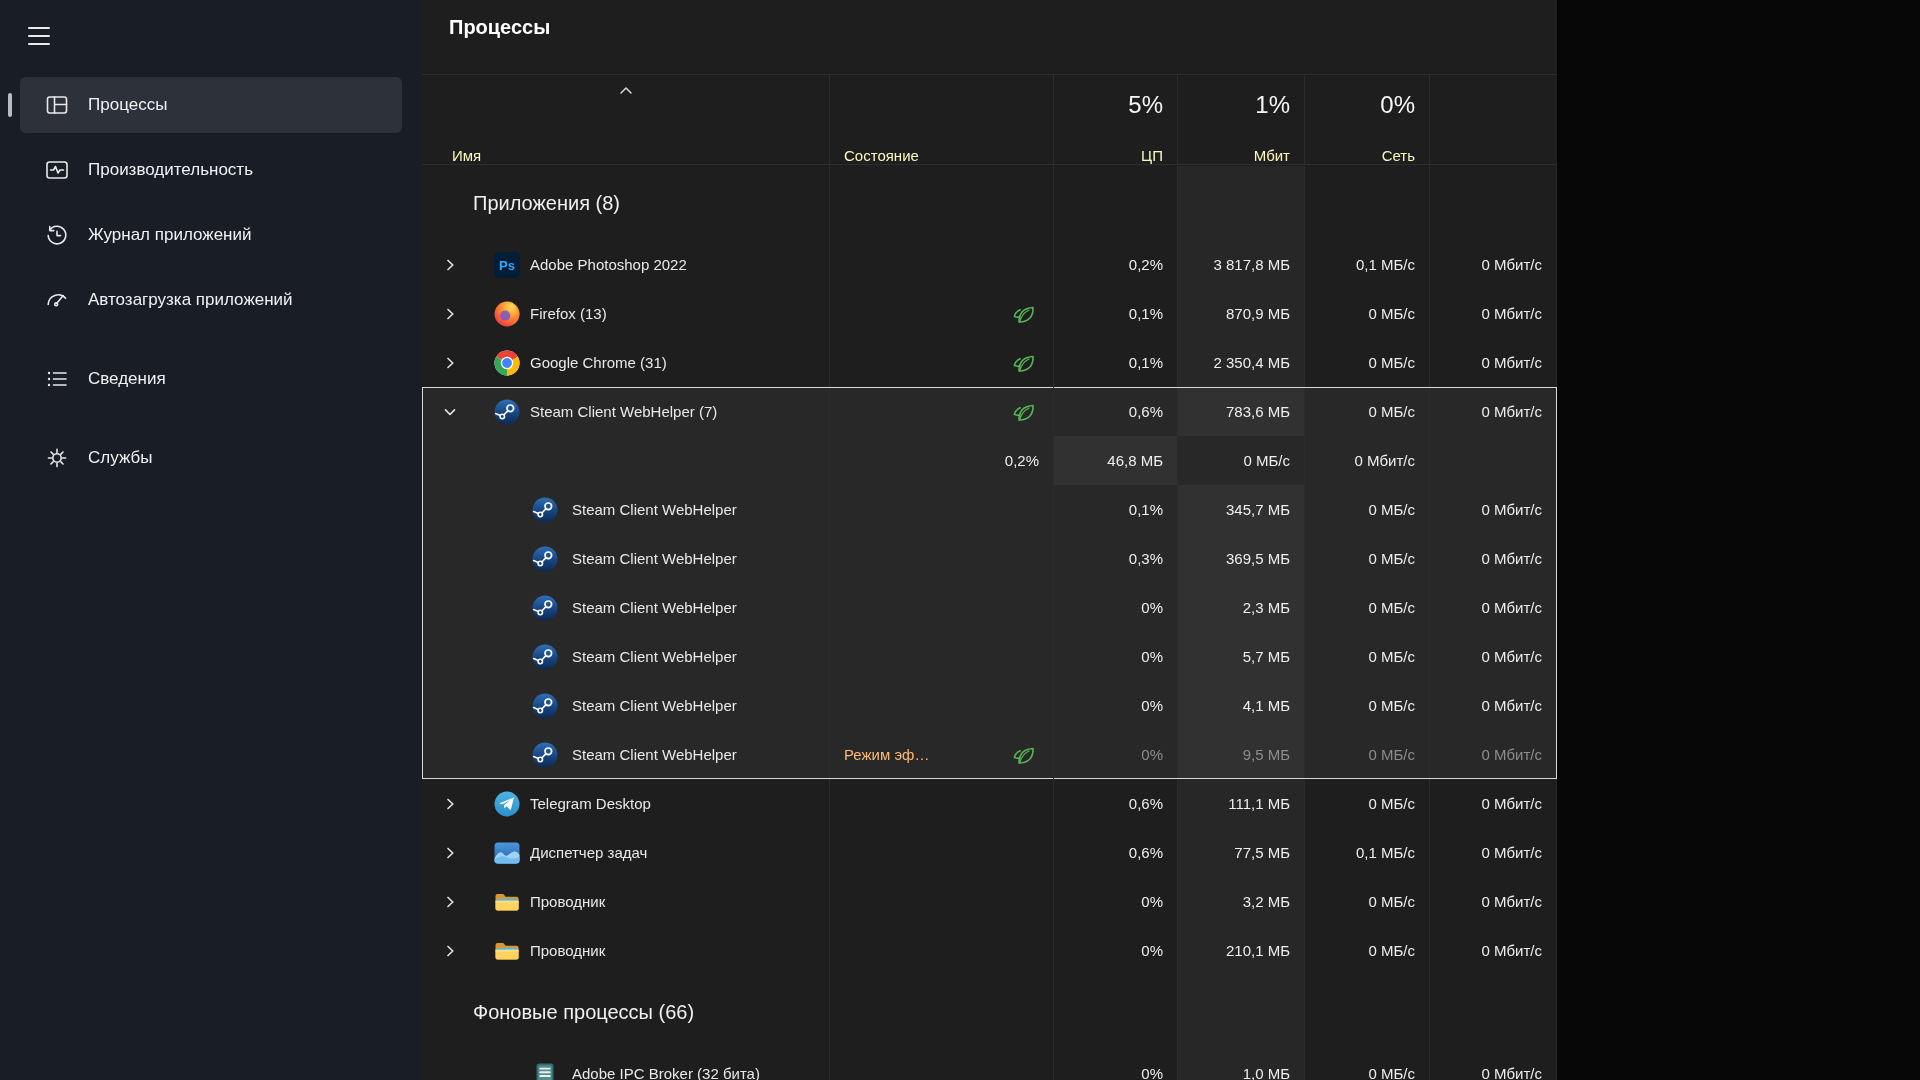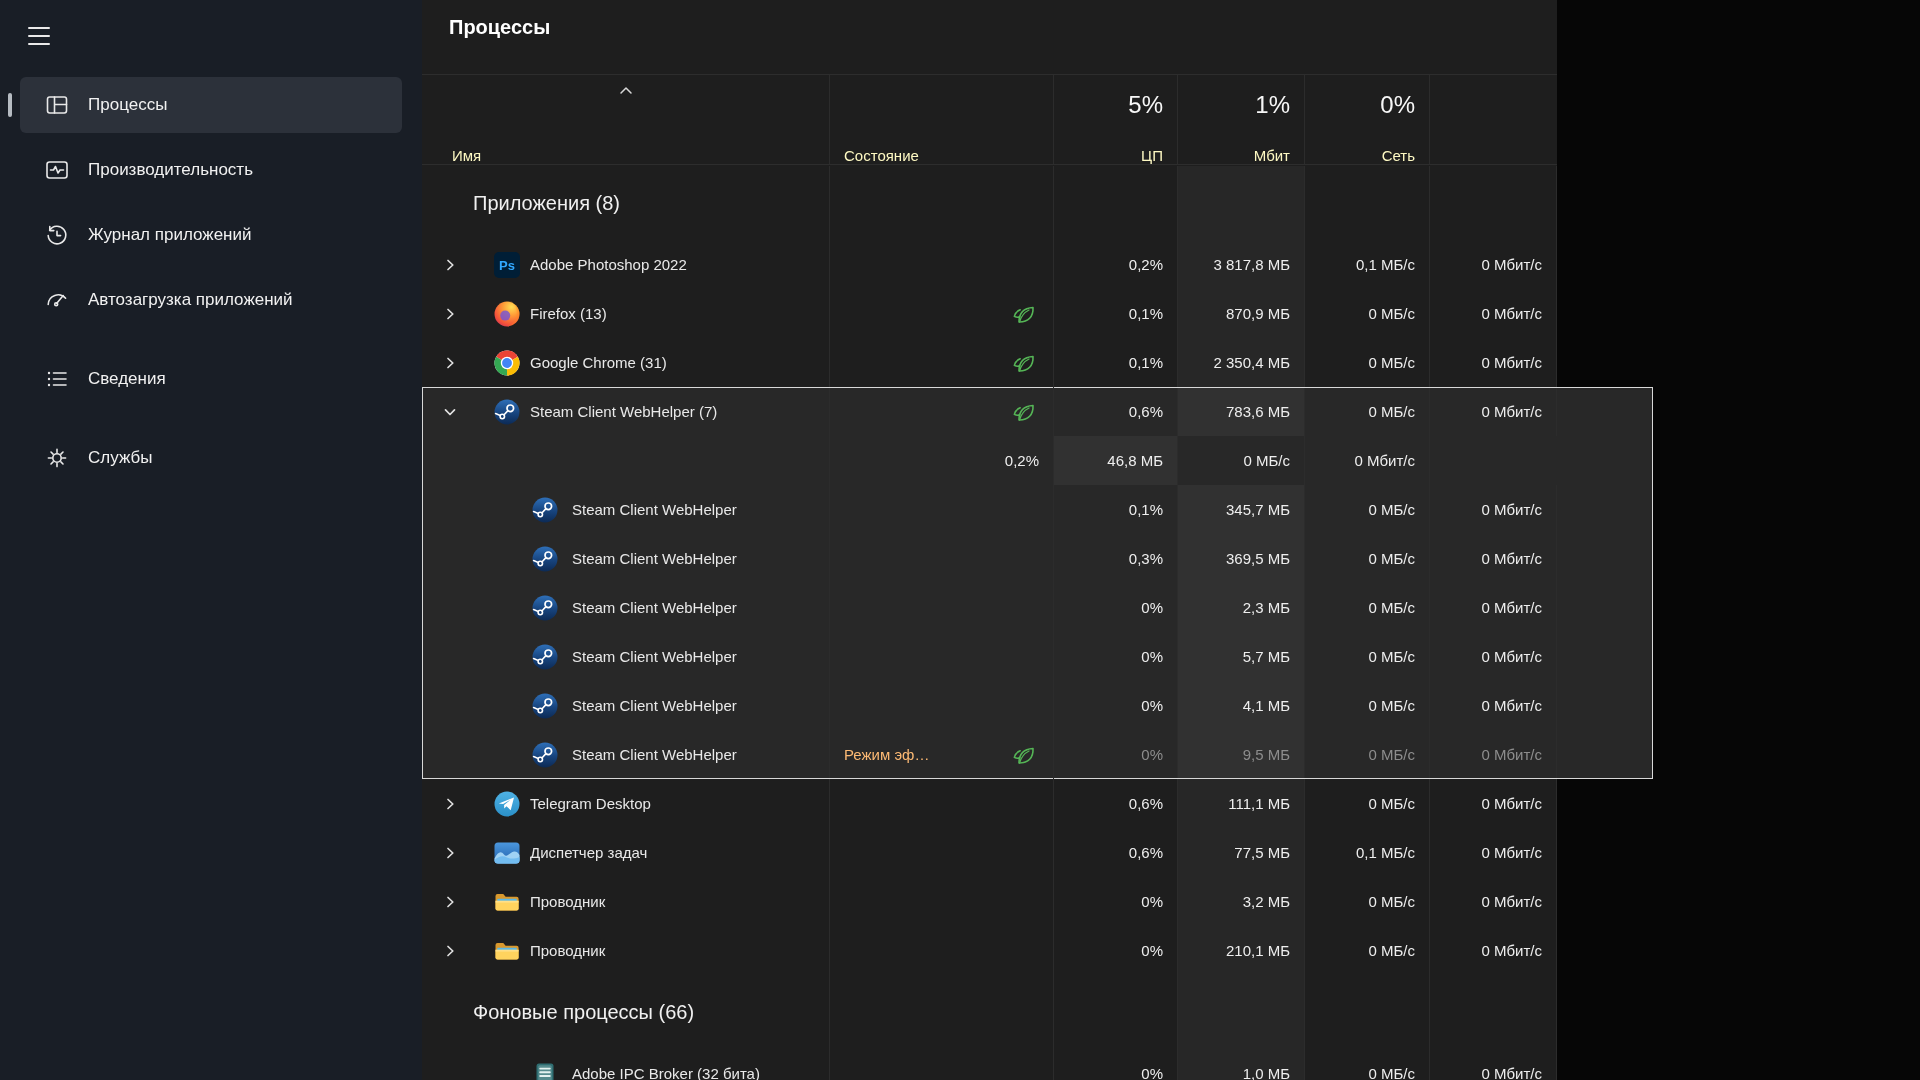--- a/index.html
+++ b/index.html
@@ -32,21 +32,21 @@
   .thead { position:absolute; top:74px; left:0; width:1135px; height:91px;
     border-top:1px solid #2d2d2d; border-bottom:1px solid #2d2d2d;
     display:grid; grid-template-columns:408px 224px 124px 127px 125px 127px; }
   .hcell { position:relative; border-right:1px solid #2c2c2c; cursor:pointer; }
   .hcell.mem-sel { box-shadow: inset 0 0 0 1px #e2e2e2; background:rgba(255,255,255,0.045); }
   .h-total { position:absolute; top:16px; right:14px; font-size:24px; color:#f7f7f7; }
   .h-label { position:absolute; bottom:0; font-size:15px; color:#fef9c3; }
   .h-label.left { left:30px; } .h-label.left14 { left:14px; } .h-label.right { right:14px; }
   .sort-ic { position:absolute; top:7px; left:50%; transform:translateX(-50%); }
 
-  .tbody { position:absolute; top:166px; left:0; width:1231px; height:914px; overflow:hidden; }
+  .tbody { position:absolute; top:166px; left:0; width:1135px; height:914px; overflow:hidden; }
   .row { display:grid; grid-template-columns:408px 224px 124px 127px 125px 127px;
     height:49px; cursor:default; }
   .row.section { height:74px; }
   .c { border-right:1px solid #2c2c2c; display:flex; align-items:center; overflow:hidden; }
   .c.mem { background:rgba(255,255,255,0.045); }
   .c.num { justify-content:flex-end; padding-right:14px; font-size:15px; color:#eeeeee; white-space:nowrap; }
   .row.dim .c.num { color:#8d8d8d; }
   .sec-label { padding-left:30px; font-size:20px; color:#f0f0f0; white-space:nowrap; }
   .name-cell { padding-left:21px; gap:0; }
   .row.child .name-cell, .row.bg .name-cell { padding-left:109px; }

